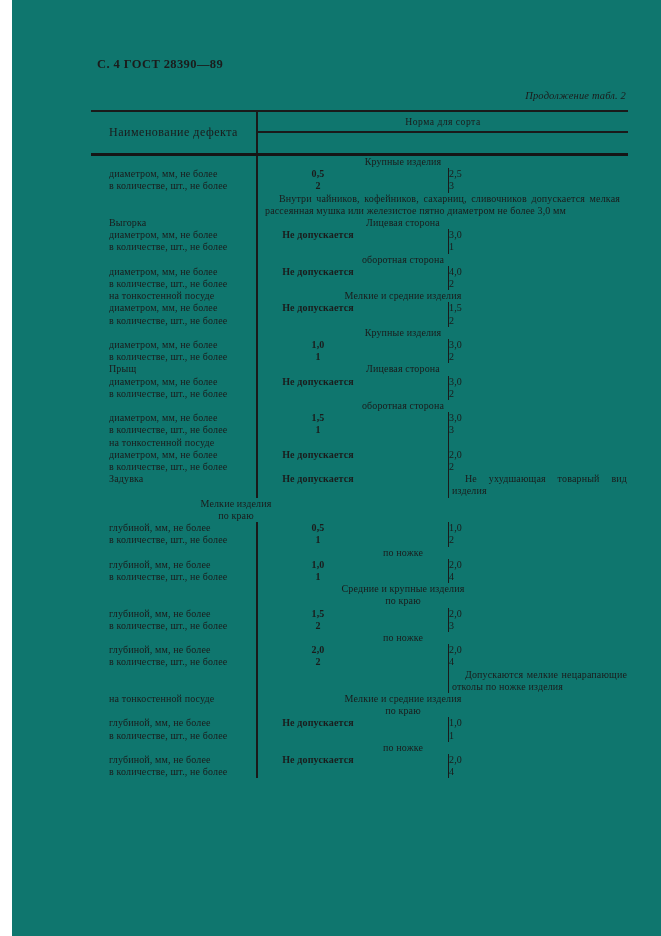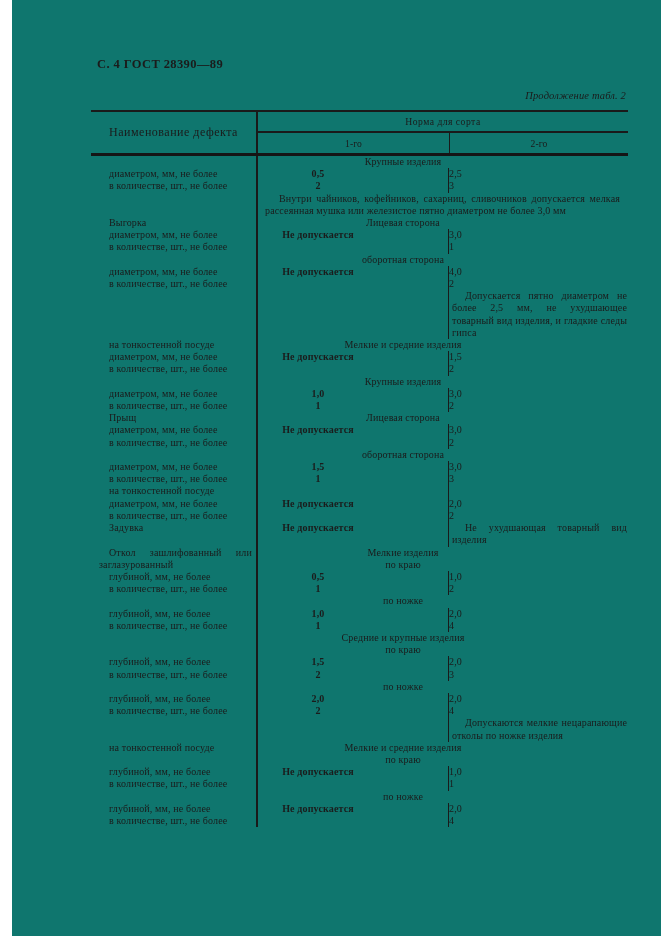--- a/index.html
+++ b/index.html
@@ -42,24 +42,20 @@
 <div class="page">
   <div class="doc-header">С. 4 ГОСТ 28390—89</div>
 
   <div class="gtable">
     <div class="caption">Продолжение табл. 2</div>
 
     <div class="thead">
       <div class="th-c0">Наименование дефекта</div>
       <div class="th-right">
         <div class="th-group">Норма для сорта</div>
-        <div class="th-grades">
-          <div class="th-grade g1">1-го</div>
-          <div class="th-grade g2">2-го</div>
-        </div>
       </div>
     </div>
 
     <div class="tbody" id="tbody">
         <div class="row">
           <div class="c0"></div>
           <div class="cspan">Крупные изделия</div>
         </div>
         <div class="row">
           <div class="c0">
@@ -111,25 +107,20 @@
           <div class="c2">4,0</div>
         </div>
         <div class="row">
           <div class="c0">
             <div class="lbl">в количестве, шт., не более</div>
           </div>
           <div class="c1 b"></div>
           <div class="c2">2</div>
         </div>
         <div class="row">
-          <div class="c0"></div>
-          <div class="c1 b"></div>
-          <div class="c2-note">Допускается пятно диаметром не более 2,5 мм, не ухудшающее товарный вид изделия, и гладкие следы гипса</div>
-        </div>
-        <div class="row">
           <div class="c0">
             <div class="lbl">на тонкостенной посуде</div>
           </div>
           <div class="cspan">Мелкие и средние изделия</div>
         </div>
         <div class="row">
           <div class="c0">
             <div class="lbl">диаметром, мм, не более</div>
           </div>
           <div class="c1 b">Не допускается</div>
@@ -220,23 +211,20 @@
           <div class="c2">2</div>
         </div>
         <div class="row">
           <div class="c0">
             <div class="lbl">Задувка</div>
           </div>
           <div class="c1 b">Не допускается</div>
           <div class="c2-note">Не ухудшающая товарный вид изделия</div>
         </div>
         <div class="row">
-          <div class="c0">
-            <div class="name-just">Откол зашлифованный или заглазурованный</div>
-          </div>
           <div class="cspan">Мелкие изделия
 по краю</div>
         </div>
         <div class="row">
           <div class="c0">
             <div class="lbl">глубиной, мм, не более</div>
           </div>
           <div class="c1 b">0,5</div>
           <div class="c2">1,0</div>
         </div>

